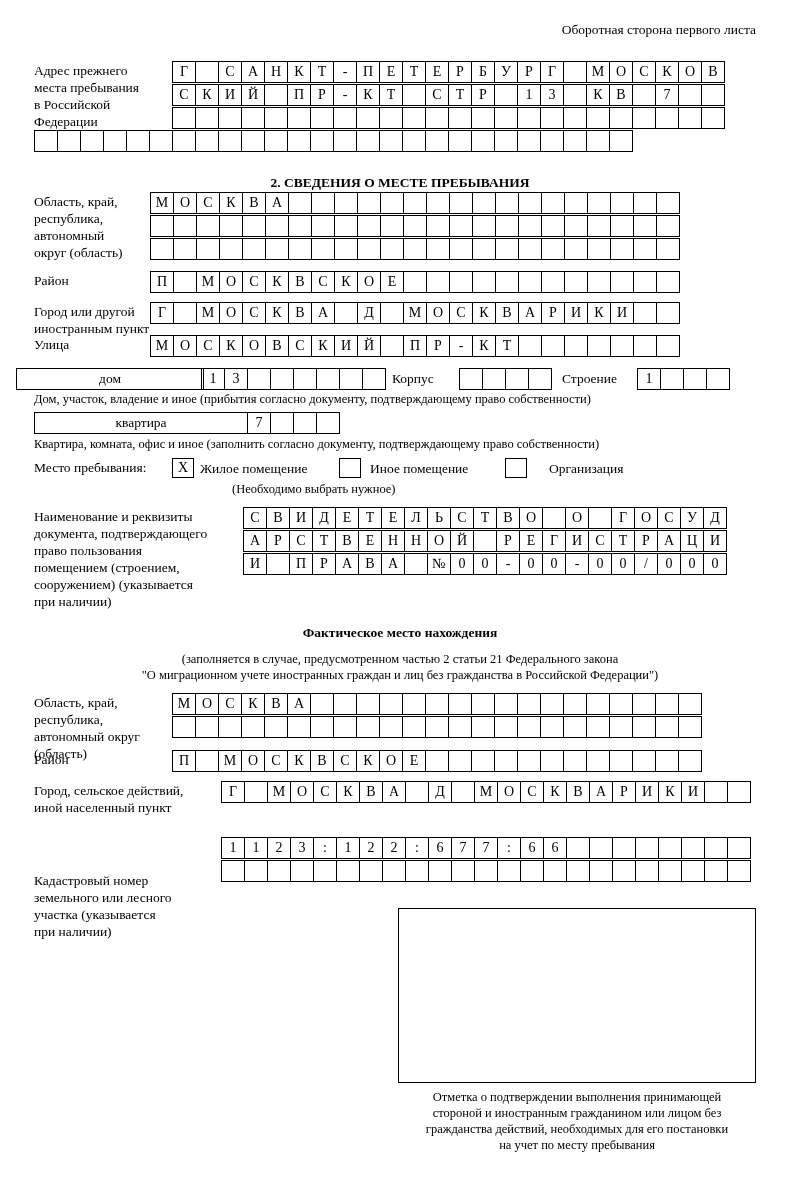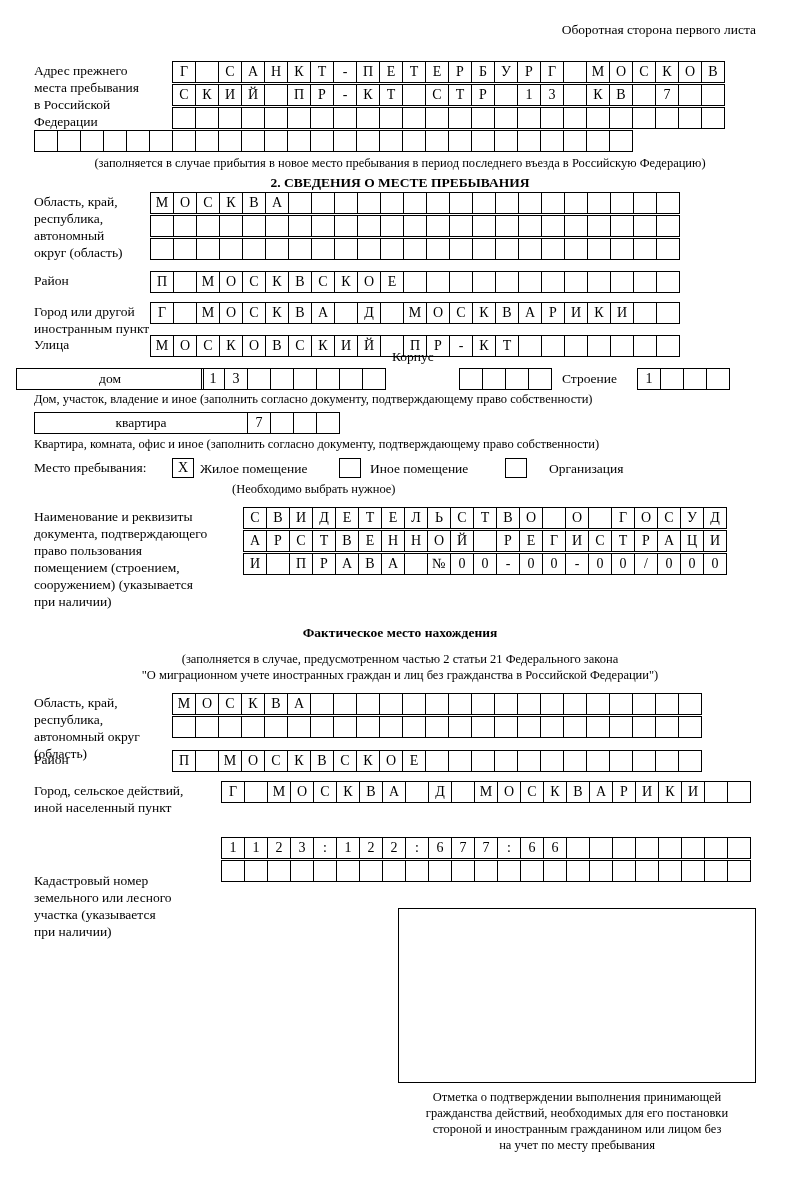--- a/index.html
+++ b/index.html
@@ -166,21 +166,20 @@
       <div class="cell" style="width: 24px; height: 22px; line-height: 20px;"></div>
       <div class="cell" style="width: 24px; height: 22px; line-height: 20px;"></div>
       <div class="cell" style="width: 24px; height: 22px; line-height: 20px;"></div>
       <div class="cell" style="width: 24px; height: 22px; line-height: 20px;"></div>
       <div class="cell" style="width: 24px; height: 22px; line-height: 20px;"></div>
       <div class="cell" style="width: 24px; height: 22px; line-height: 20px;"></div>
       <div class="cell" style="width: 24px; height: 22px; line-height: 20px;"></div>
       <div class="cell" style="width: 24px; height: 22px; line-height: 20px;"></div>
     </div>
 
-  <div class="txt lbl-sm center" style="left:34px;top:155px;width:732px;">(заполняется в случае прибытия в новое место пребывания в период последнего въезда в Российскую Федерацию)</div>
 
   <div class="txt bold center" style="left:34px;top:175px;width:732px;font-size:13.5px;">2. СВЕДЕНИЯ О МЕСТЕ ПРЕБЫВАНИЯ</div>
 
   <div class="txt lbl" style="left:34px;top:193px;">
     <div>Область, край,</div>
     <div>республика,</div>
     <div>автономный</div>
     <div>округ (область)</div>
   </div>
   <div class="row" id="s2-reg1" style="left:150px;top:192px;">
@@ -347,36 +346,36 @@
   <div class="row" id="s2-house" style="left:201px;top:368px;">
       <div class="cell" style="width: 24px; height: 22px; line-height: 20px;">1</div>
       <div class="cell" style="width: 24px; height: 22px; line-height: 20px;">3</div>
       <div class="cell" style="width: 24px; height: 22px; line-height: 20px;"></div>
       <div class="cell" style="width: 24px; height: 22px; line-height: 20px;"></div>
       <div class="cell" style="width: 24px; height: 22px; line-height: 20px;"></div>
       <div class="cell" style="width: 24px; height: 22px; line-height: 20px;"></div>
       <div class="cell" style="width: 24px; height: 22px; line-height: 20px;"></div>
       <div class="cell" style="width: 24px; height: 22px; line-height: 20px;"></div>
     </div>
-  <div class="txt lbl" style="left:392px;top:348px;">Корпус</div>
+  <div class="txt lbl" style="left:392px;top:370px;">Корпус</div>
   <div class="row" id="s2-korpus" style="left:459px;top:368px;">
       <div class="cell" style="width: 24px; height: 22px; line-height: 20px;"></div>
       <div class="cell" style="width: 24px; height: 22px; line-height: 20px;"></div>
       <div class="cell" style="width: 24px; height: 22px; line-height: 20px;"></div>
       <div class="cell" style="width: 24px; height: 22px; line-height: 20px;"></div>
     </div>
   <div class="txt lbl" style="left:562px;top:370px;">Строение</div>
   <div class="row" id="s2-stroenie" style="left:637px;top:368px;">
       <div class="cell" style="width: 24px; height: 22px; line-height: 20px;">1</div>
       <div class="cell" style="width: 24px; height: 22px; line-height: 20px;"></div>
       <div class="cell" style="width: 24px; height: 22px; line-height: 20px;"></div>
       <div class="cell" style="width: 24px; height: 22px; line-height: 20px;"></div>
     </div>
 
-  <div class="txt lbl-sm" style="left:34px;top:391px;">Дом, участок, владение и иное (заполнить согласно документу, подтверждающему право собственности)</div>
+  <div class="txt lbl-sm" style="left:34px;top:391px;">Дом, участок, владение и иное (прибытия согласно документу, подтверждающему право собственности)</div>
 
   <div class="label-box" style="position:absolute;left:34px;top:412px;width:214px;">квартира</div>
   <div class="row" id="s2-flat" style="left:247px;top:412px;">
       <div class="cell" style="width: 24px; height: 22px; line-height: 20px;">7</div>
       <div class="cell" style="width: 24px; height: 22px; line-height: 20px;"></div>
       <div class="cell" style="width: 24px; height: 22px; line-height: 20px;"></div>
       <div class="cell" style="width: 24px; height: 22px; line-height: 20px;"></div>
     </div>
   <div class="txt lbl-sm" style="left:34px;top:436px;">Квартира, комната, офис и иное (заполнить согласно документу, подтверждающему право собственности)</div>
 
@@ -638,18 +637,18 @@
       <div class="cell" style="width: 24px; height: 22px; line-height: 20px;"></div>
       <div class="cell" style="width: 24px; height: 22px; line-height: 20px;"></div>
       <div class="cell" style="width: 24px; height: 22px; line-height: 20px;"></div>
       <div class="cell" style="width: 24px; height: 22px; line-height: 20px;"></div>
       <div class="cell" style="width: 24px; height: 22px; line-height: 20px;"></div>
     </div>
 
   <div class="bigbox" style="left:398px;top:908px;width:358px;height:175px;"></div>
   <div class="txt lbl-sm center" style="left:378px;top:1089px;width:398px;">
     <div>Отметка о подтверждении выполнения принимающей</div>
+    <div>стороной и иностранным гражданином или лицом без</div>
     <div>гражданства действий, необходимых для его постановки</div>
-    <div>стороной и иностранным гражданином или лицом без</div>
     <div>на учет по месту пребывания</div>
   </div>
 
 </div>
 
 </body></html>

